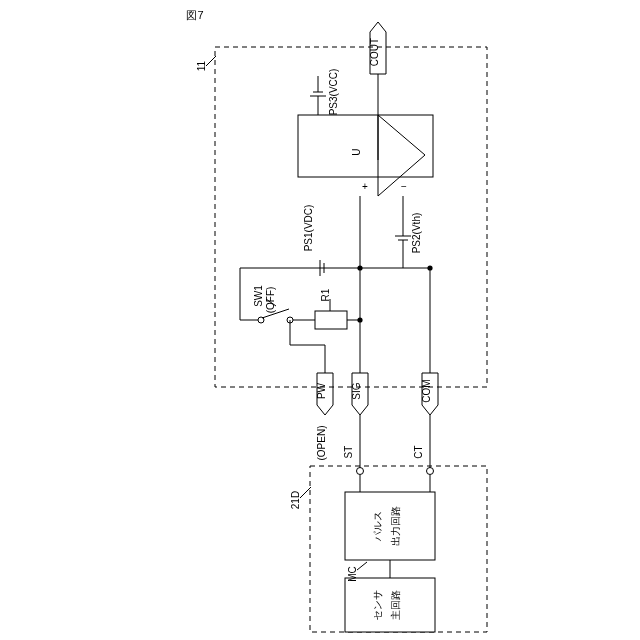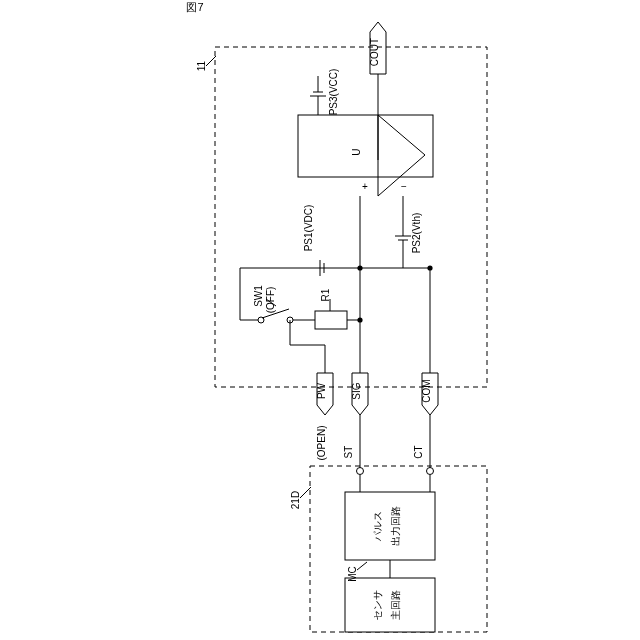--- a/index.html
+++ b/index.html
@@ -41,21 +41,21 @@
     font-family: "Liberation Sans", sans-serif;
     font-size: 10px;
     fill: #000;
   }
 </style>
 </head>
 <body>
 
 <div id="root">
 
-  <div class="fig-label" style="left:186px; top:0;">図7</div>
+  <div class="fig-label" style="left:186px; top:8px;">図7</div>
 
   <svg class="sheet" viewBox="0 0 640 640">
 
     <rect x="215" y="47" width="272" height="340" fill="none" stroke="#000" stroke-width="1" stroke-dasharray="5,4"></rect>
     <rect x="310" y="466" width="177" height="166" fill="none" stroke="#000" stroke-width="1" stroke-dasharray="5,4"></rect>
 
     <line x1="206" y1="66" x2="216" y2="56" stroke="#000" stroke-width="1"></line>
     <line x1="300" y1="498" x2="311" y2="487" stroke="#000" stroke-width="1"></line>
 
     <path d="M 378 22 L 386 32 L 386 74 L 370 74 L 370 32 Z" fill="none" stroke="#000" stroke-width="1"></path>

